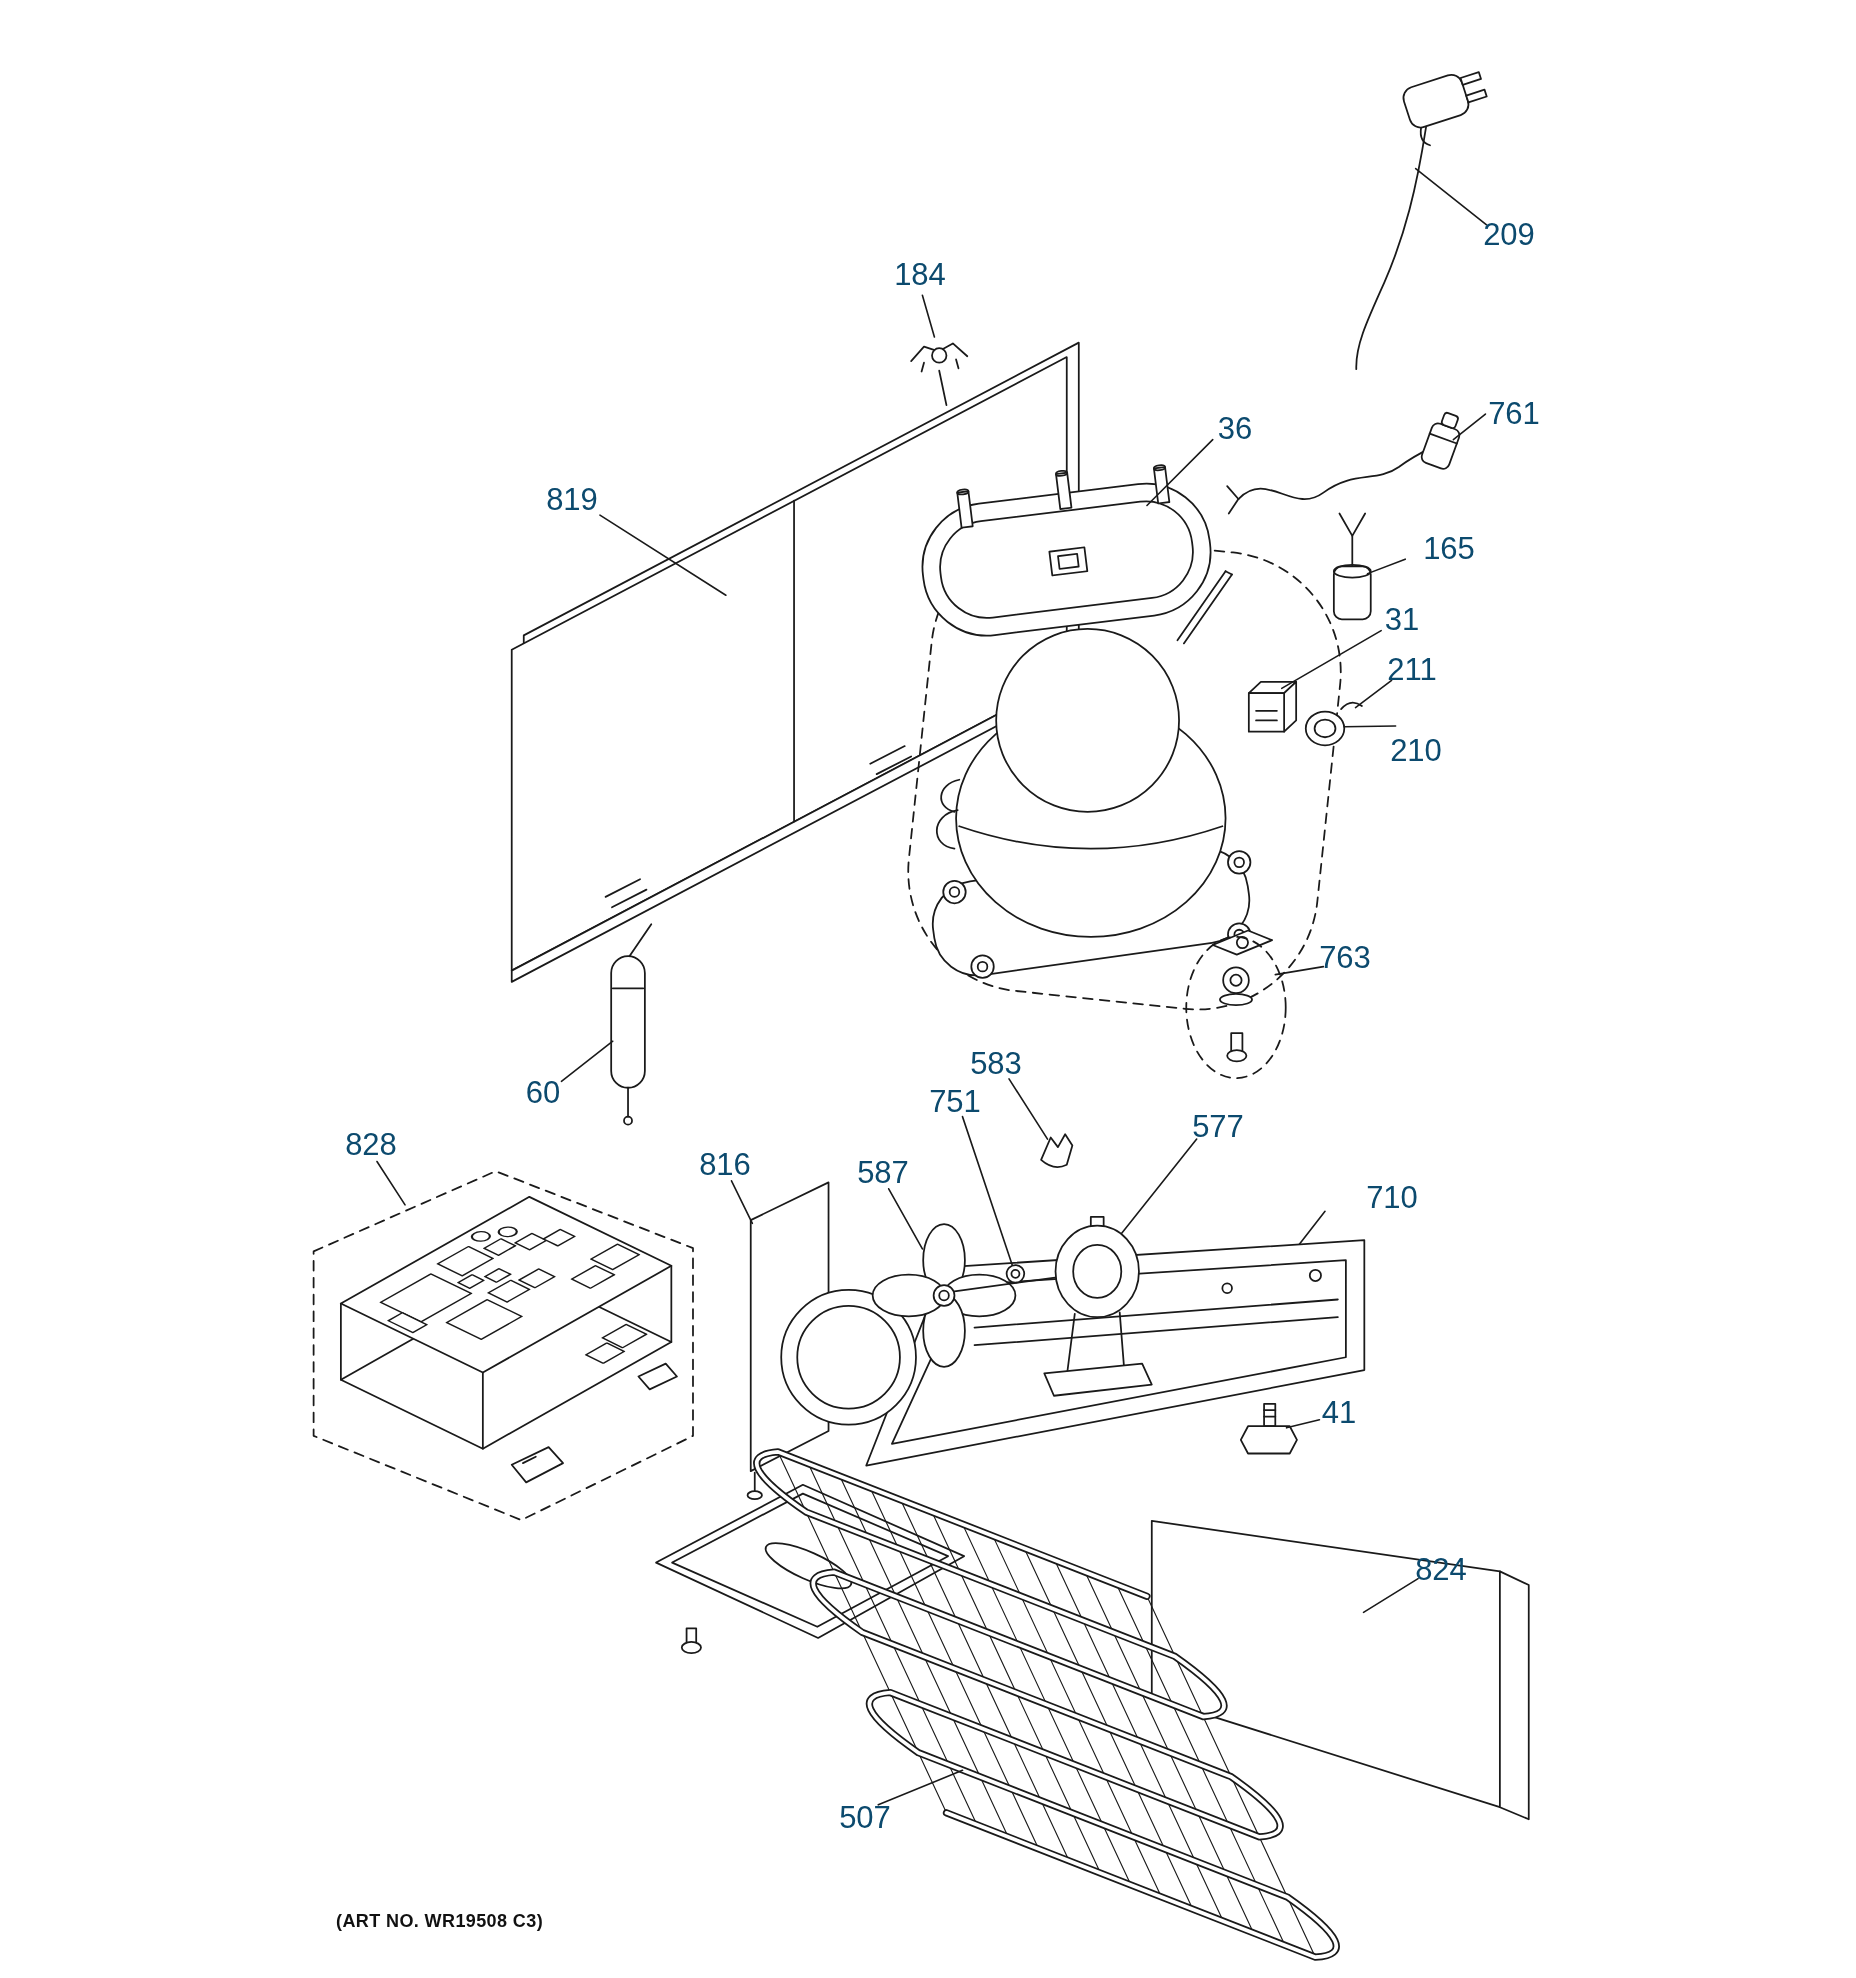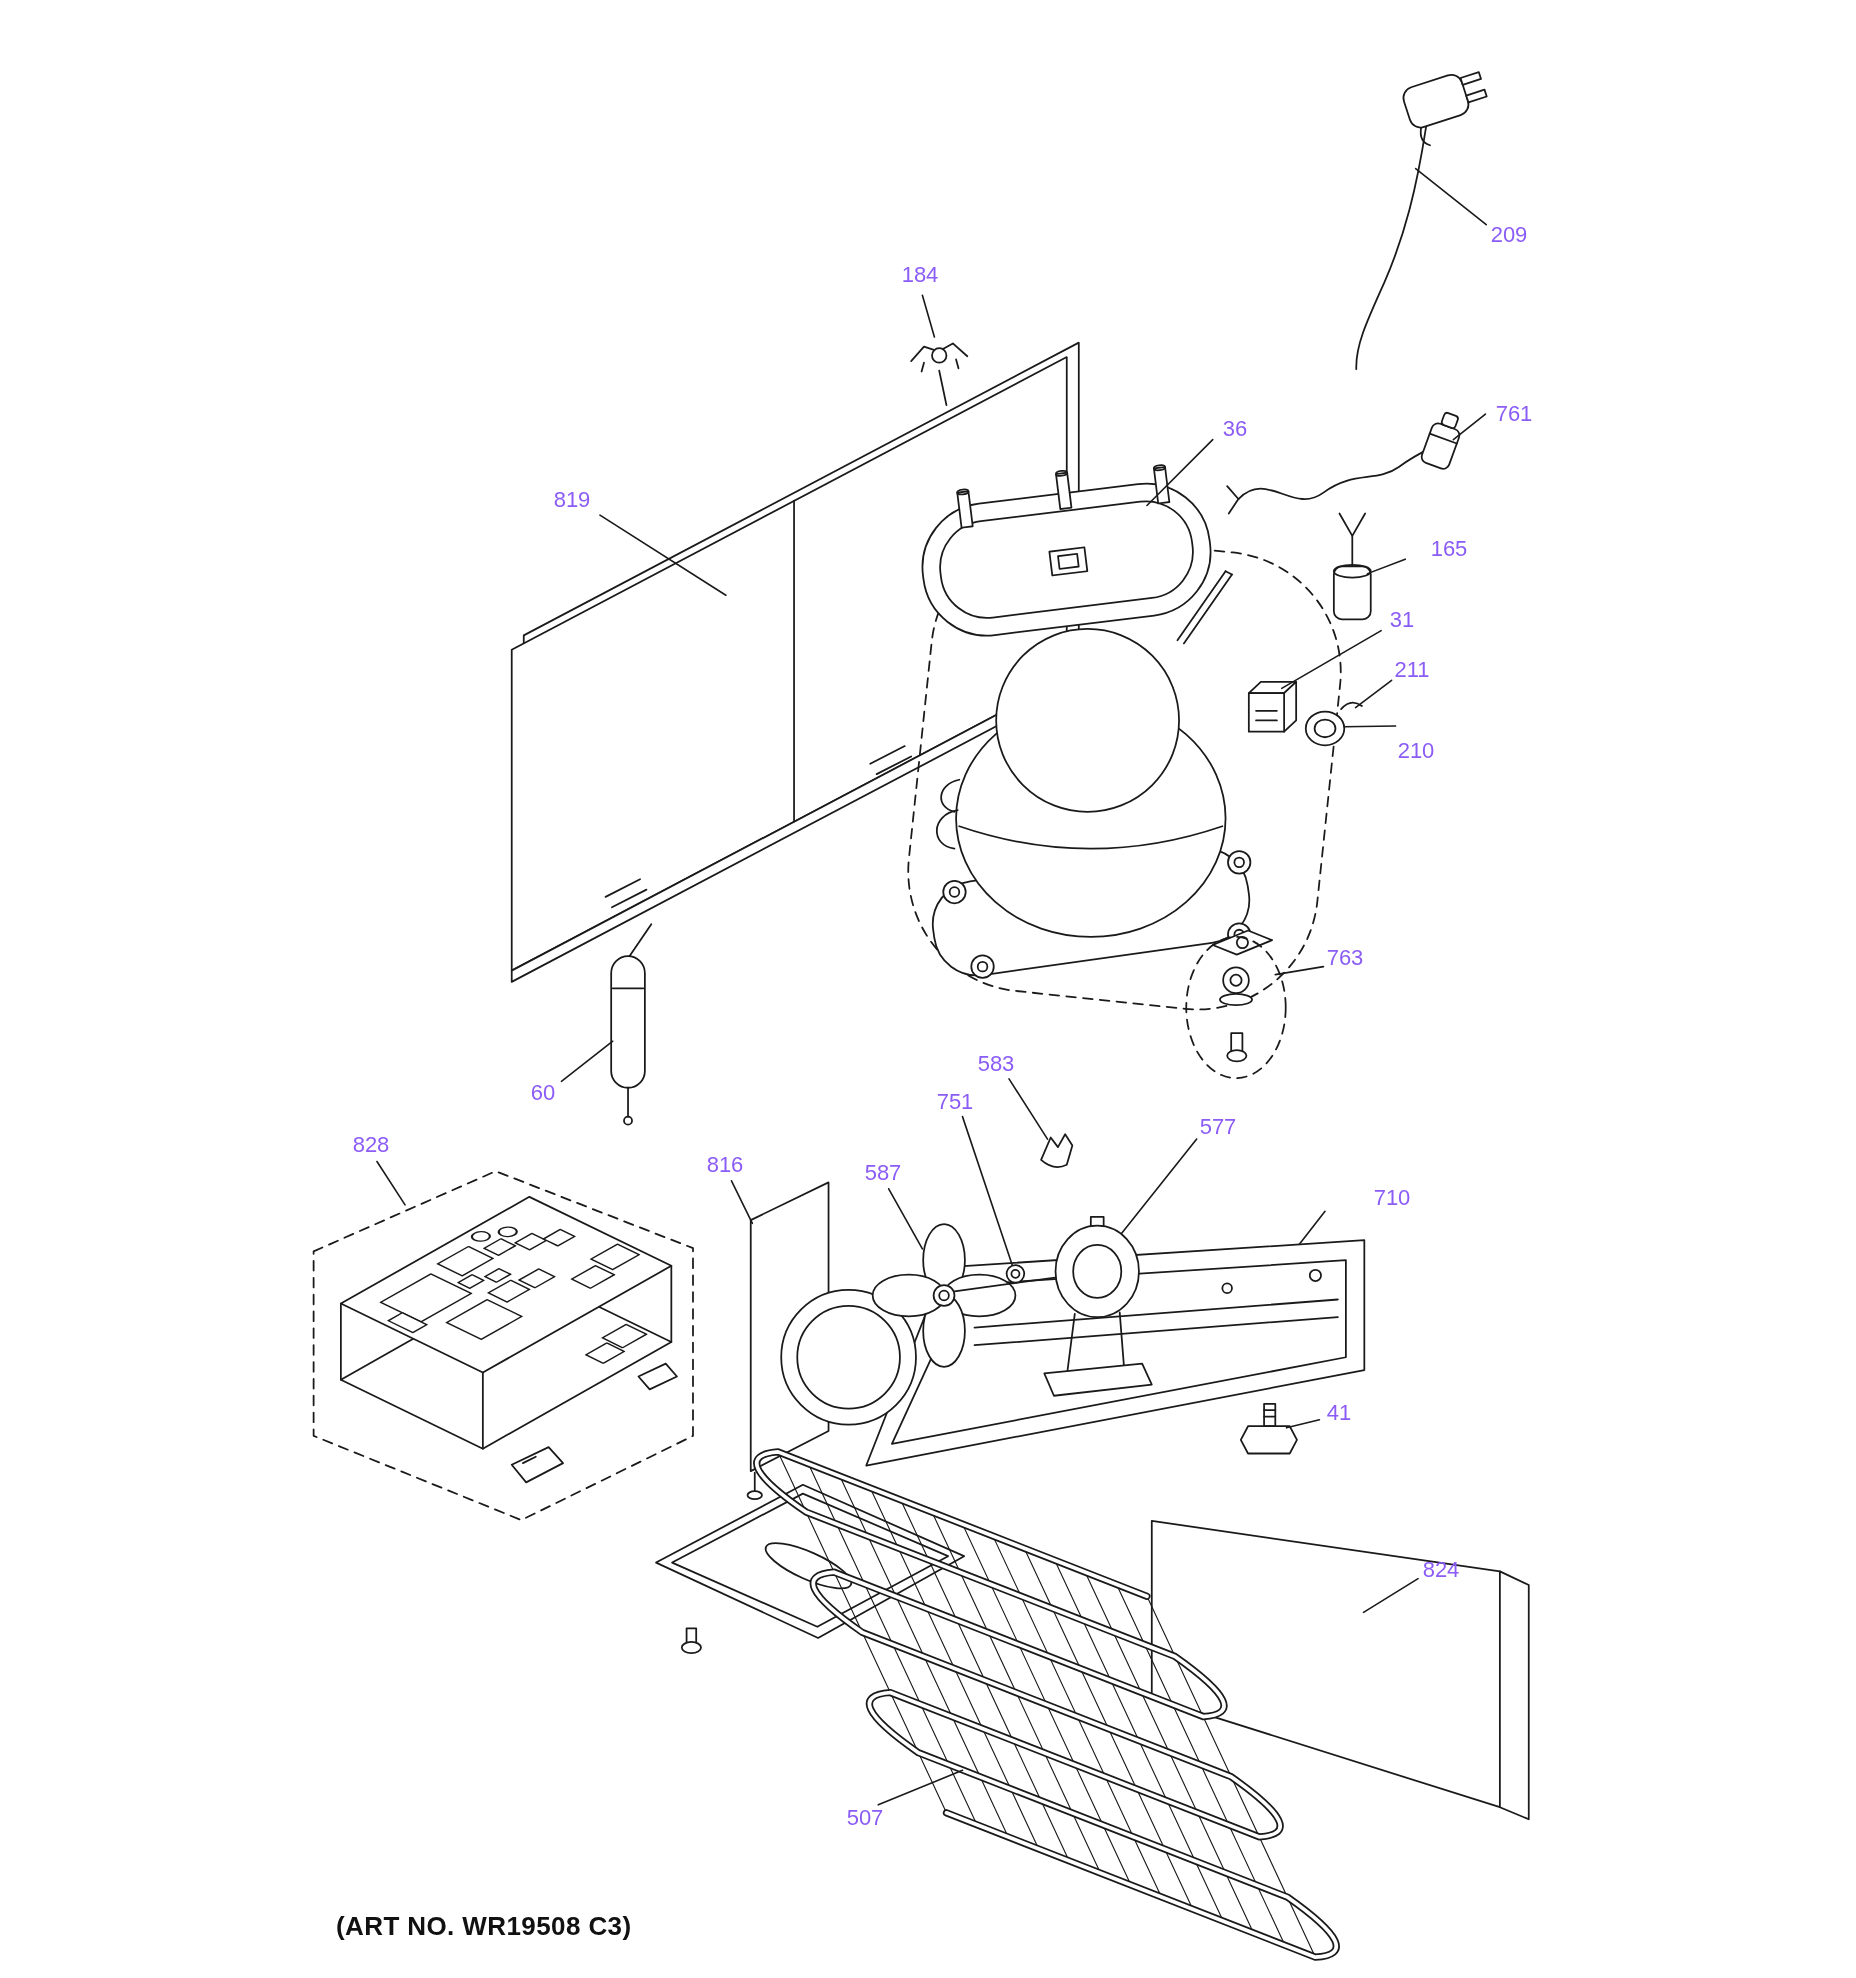--- a/index.html
+++ b/index.html
@@ -1,21 +1,21 @@
 <!DOCTYPE html>
 <html style="font-size:13px"><head>
 <meta charset="utf-8">
 <style>
   html,body{margin:0;padding:0;background:#ffffff;}
   .stage{position:relative;width:1856px;height:1979px;background:#ffffff;
          font-family:"Liberation Sans",sans-serif;overflow:hidden;}
   .stage svg{position:absolute;left:0;top:0;}
   .callout{position:absolute;transform:translate(-50%,-50%);
-           font-size:22px;color:#8b5cf6;white-space:nowrap;}
-  .artno{position:absolute;left:336px;top:1911px;font-size:26px;
+           font-size:31px;color:#0c4a6e;white-space:nowrap;}
+  .artno{position:absolute;left:336px;top:1911px;font-size:18px;
          font-weight:bold;color:#111;letter-spacing:0.4px;}
 </style>
 </head>
 <body>
 
 <div class="stage">
 
 <svg viewBox="0 0 2314 2467" width="1856" height="1979" xmlns="http://www.w3.org/2000/svg">
  <g stroke="#1a1a1a" fill="none" stroke-width="2.2" stroke-linejoin="round" stroke-linecap="round">
 

